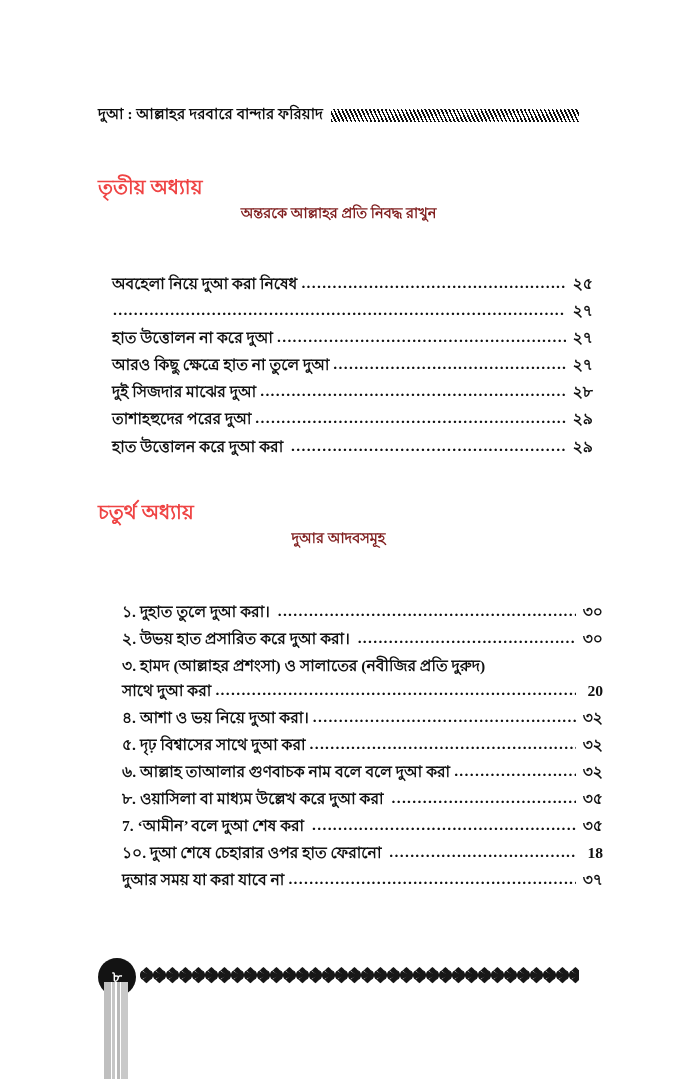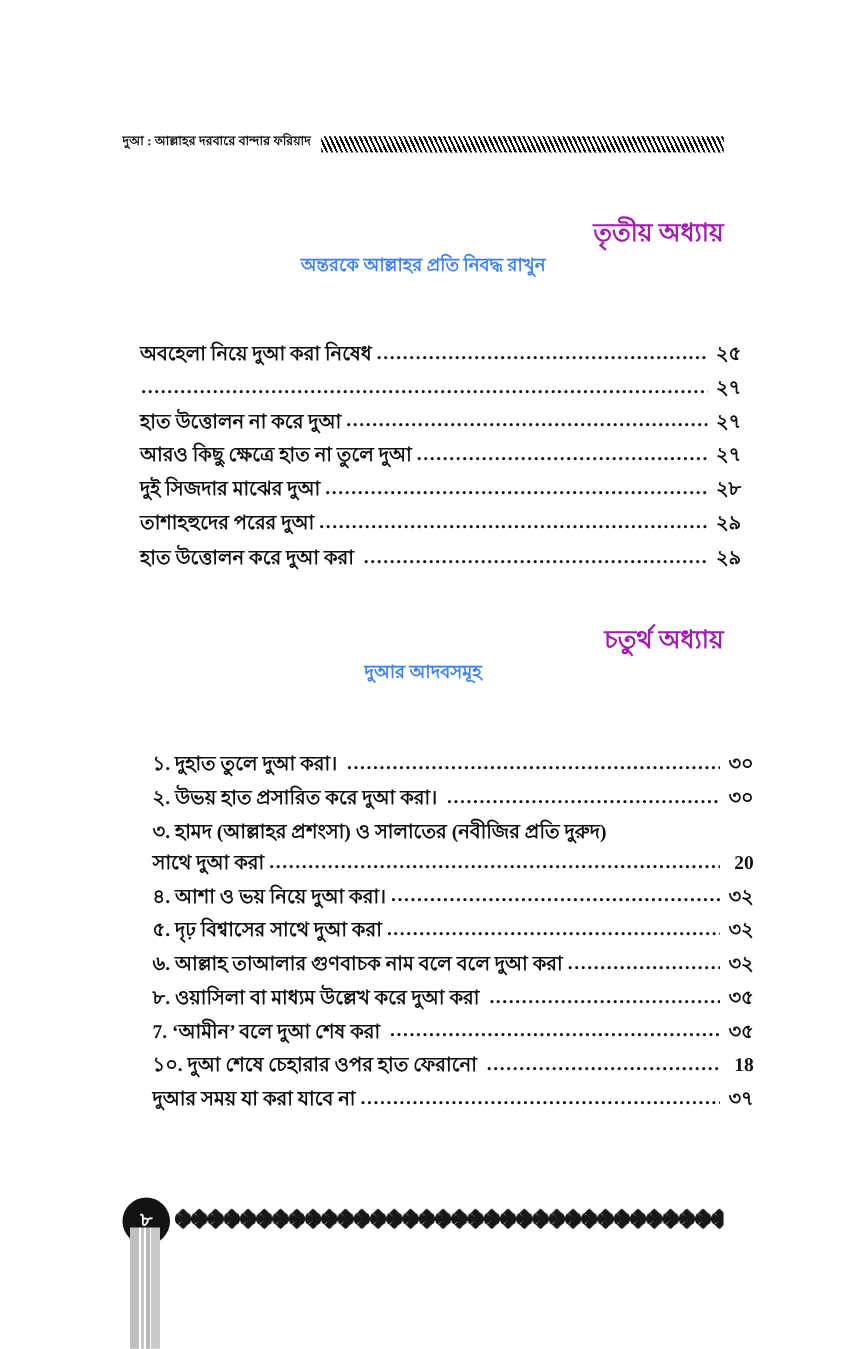--- a/index.html
+++ b/index.html
@@ -28,21 +28,21 @@
     position: absolute;
     left: 98px;
     top: 100px;
     width: 481px;
     height: 28px;
     display: flex;
     align-items: center;
     gap: 8px;
   }
   #running-header .rh-text {
-    font-size: 10px;
+    font-size: 15px;
     font-weight: 700;
     white-space: nowrap;
     letter-spacing: 0.1px;
     color: #0d0d0d;
     line-height: 1;
   }
   #running-header .rh-rule {
     flex: 1 1 auto;
     height: 13px;
     margin-top: 2px;
@@ -50,31 +50,31 @@
       65deg,
       #111111 0px,
       #111111 1.6px,
       #ffffff 1.6px,
       #ffffff 3.6px
     );
   }
 
   
   .chapter-title {
-    text-align: right;
+    text-align: left;
     font-size: 20px;
     font-weight: 700;
-    color: #a21caf;
+    color: #ef4444;
     line-height: 1.25;
   }
   .chapter-subtitle {
     text-align: center;
     font-size: 14.5px;
     font-weight: 700;
-    color: #3b82f6;
+    color: #7f1d1d;
     line-height: 1.3;
     margin-top: 4px;
   }
 
   
   .toc-list {
     list-style: none;
     margin: 14px;
     padding: 0;
   }

